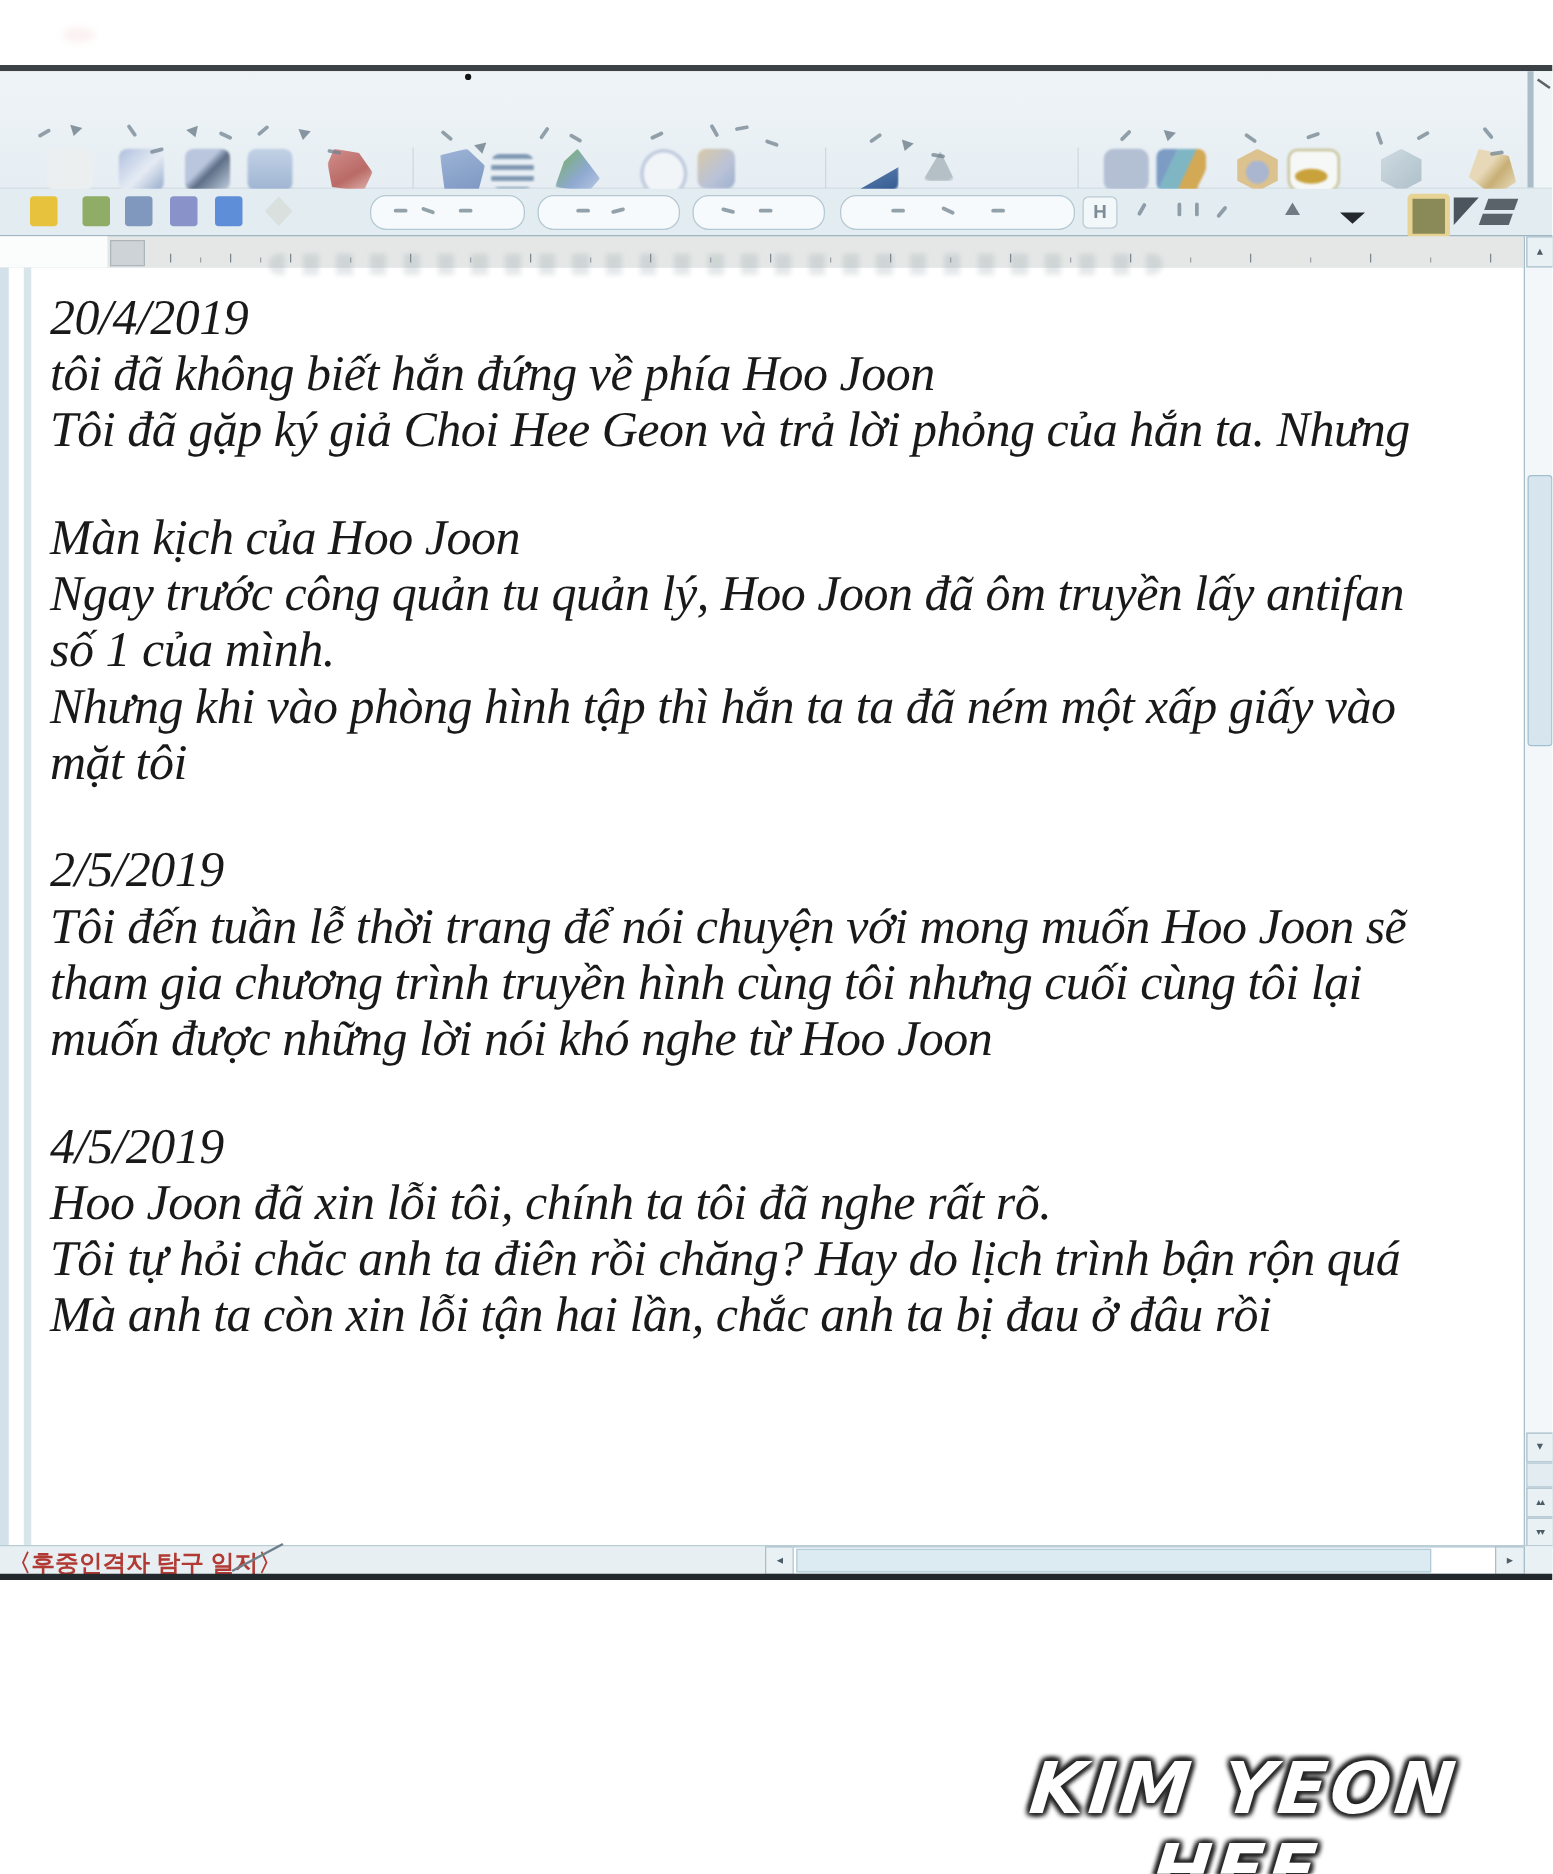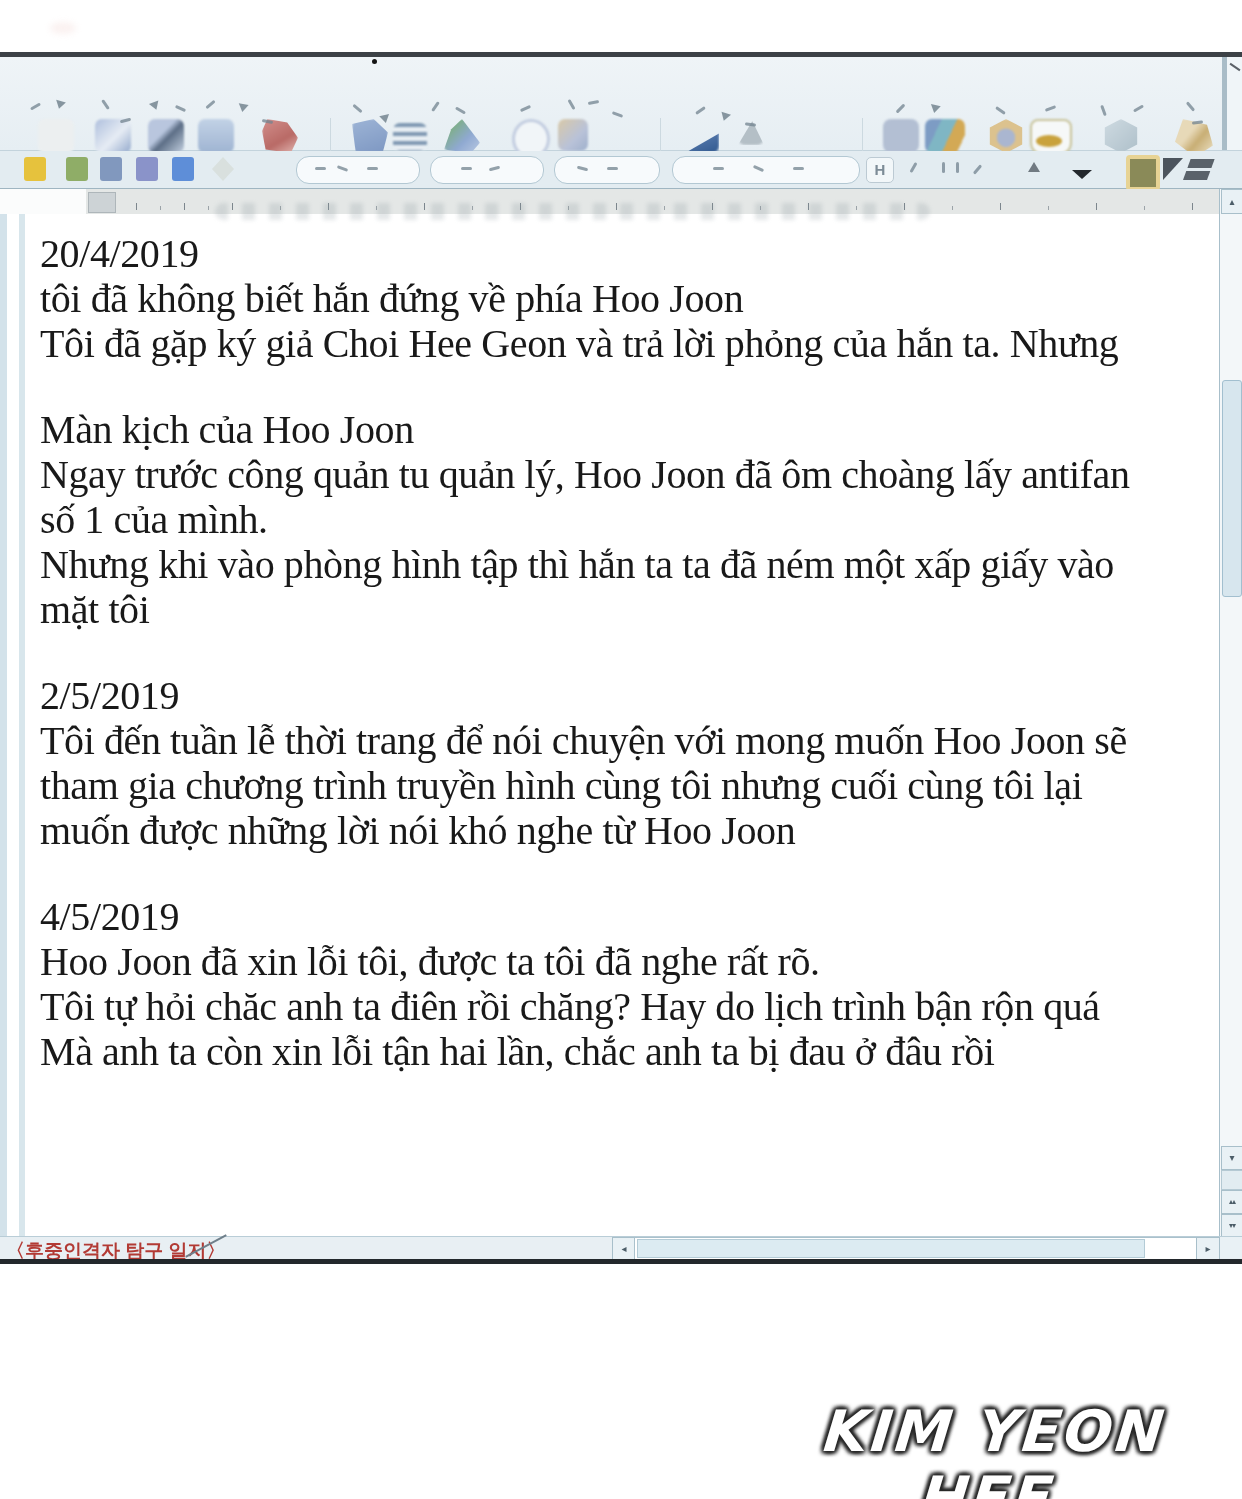--- a/index.html
+++ b/index.html
@@ -88,21 +88,21 @@
   #gutter1{left:0;top:214px;width:7px;height:1022px;background:#d3e2ea;}
   #gutter2{left:19px;top:214px;width:6px;height:1022px;background:#d8e6ec;}
   #ghost-line{left:215px;top:203px;width:715px;height:17px;border-radius:9px;
       background:repeating-linear-gradient(90deg,rgba(135,148,155,.4) 0 13px,rgba(255,255,255,0) 13px 27px);
       filter:blur(2.2px);opacity:.55;}
 
   #diary{left:40px;top:231px;width:1175px;
       font-family:"Liberation Serif","DejaVu Serif",serif;color:#191919;
       font-size:40px;line-height:45px;letter-spacing:-0.4px;}
   .entry{margin-bottom:41px;}
-  .dline{white-space:nowrap;}
+  .dline{white-space:nowrap;font-style:italic;}
 
   
   #vsb{left:1219px;top:189px;width:23px;height:1047px;background:#f3f7f9;border-left:1px solid #a8bfca;}
   .sbtn{position:absolute;left:1px;width:20px;background:#e9f1f5;border:1px solid #a8bfca;
       color:#4c5d68;font-size:10px;text-align:center;}
   #vsb-up{top:0;height:23px;line-height:23px;}
   #vsb-thumb{left:2px;top:191px;width:18px;height:215px;background:#d7e6ee;border:1px solid #a2bfcf;border-radius:3px;position:absolute;}
   #vsb-down{top:957px;height:22px;line-height:22px;}
   #vsb-gap{top:981px;height:18px;background:#e2ecf1;border:1px solid #b5c9d3;}
   #vsb-pgup{top:1001px;height:22px;line-height:22px;font-size:8px;letter-spacing:-1px;}
@@ -266,34 +266,34 @@
 <div class="abs" id="ghost-line"></div>
 
 <div class="abs" id="diary">
   <div class="entry">
     <div class="dline">20/4/2019</div>
     <div class="dline">tôi đã không biết hắn đứng về phía Hoo Joon</div>
     <div class="dline">Tôi đã gặp ký giả Choi Hee Geon và trả lời phỏng của hắn ta. Nhưng</div>
   </div>
   <div class="entry">
     <div class="dline">Màn kịch của Hoo Joon</div>
-    <div class="dline">Ngay trước công quản tu quản lý, Hoo Joon đã ôm choàng lấy antifan</div>
+    <div class="dline">Ngay trước công quản tu quản lý, Hoo Joon đã ôm truyền lấy antifan</div>
     <div class="dline">số 1 của mình.</div>
     <div class="dline">Nhưng khi vào phòng hình tập thì hắn ta ta đã ném một xấp giấy vào</div>
     <div class="dline">mặt tôi</div>
   </div>
   <div class="entry">
     <div class="dline">2/5/2019</div>
     <div class="dline">Tôi đến tuần lễ thời trang để nói chuyện với mong muốn Hoo Joon sẽ</div>
     <div class="dline">tham gia chương trình truyền hình cùng tôi nhưng cuối cùng tôi lại</div>
     <div class="dline">muốn được những lời nói khó nghe từ Hoo Joon</div>
   </div>
   <div class="entry">
     <div class="dline">4/5/2019</div>
-    <div class="dline">Hoo Joon đã xin lỗi tôi, được ta tôi đã nghe rất rõ.</div>
+    <div class="dline">Hoo Joon đã xin lỗi tôi, chính ta tôi đã nghe rất rõ.</div>
     <div class="dline">Tôi tự hỏi chăc anh ta điên rồi chăng? Hay do lịch trình bận rộn quá</div>
     <div class="dline">Mà anh ta còn xin lỗi tận hai lần, chắc anh ta bị đau ở đâu rồi</div>
   </div>
 </div>
 
 <div class="abs" id="vsb">
   <span class="sbtn" id="vsb-up">▴</span>
   <span id="vsb-thumb"></span>
   <span class="sbtn" id="vsb-down">▾</span>
   <span class="sbtn" id="vsb-gap"></span>

